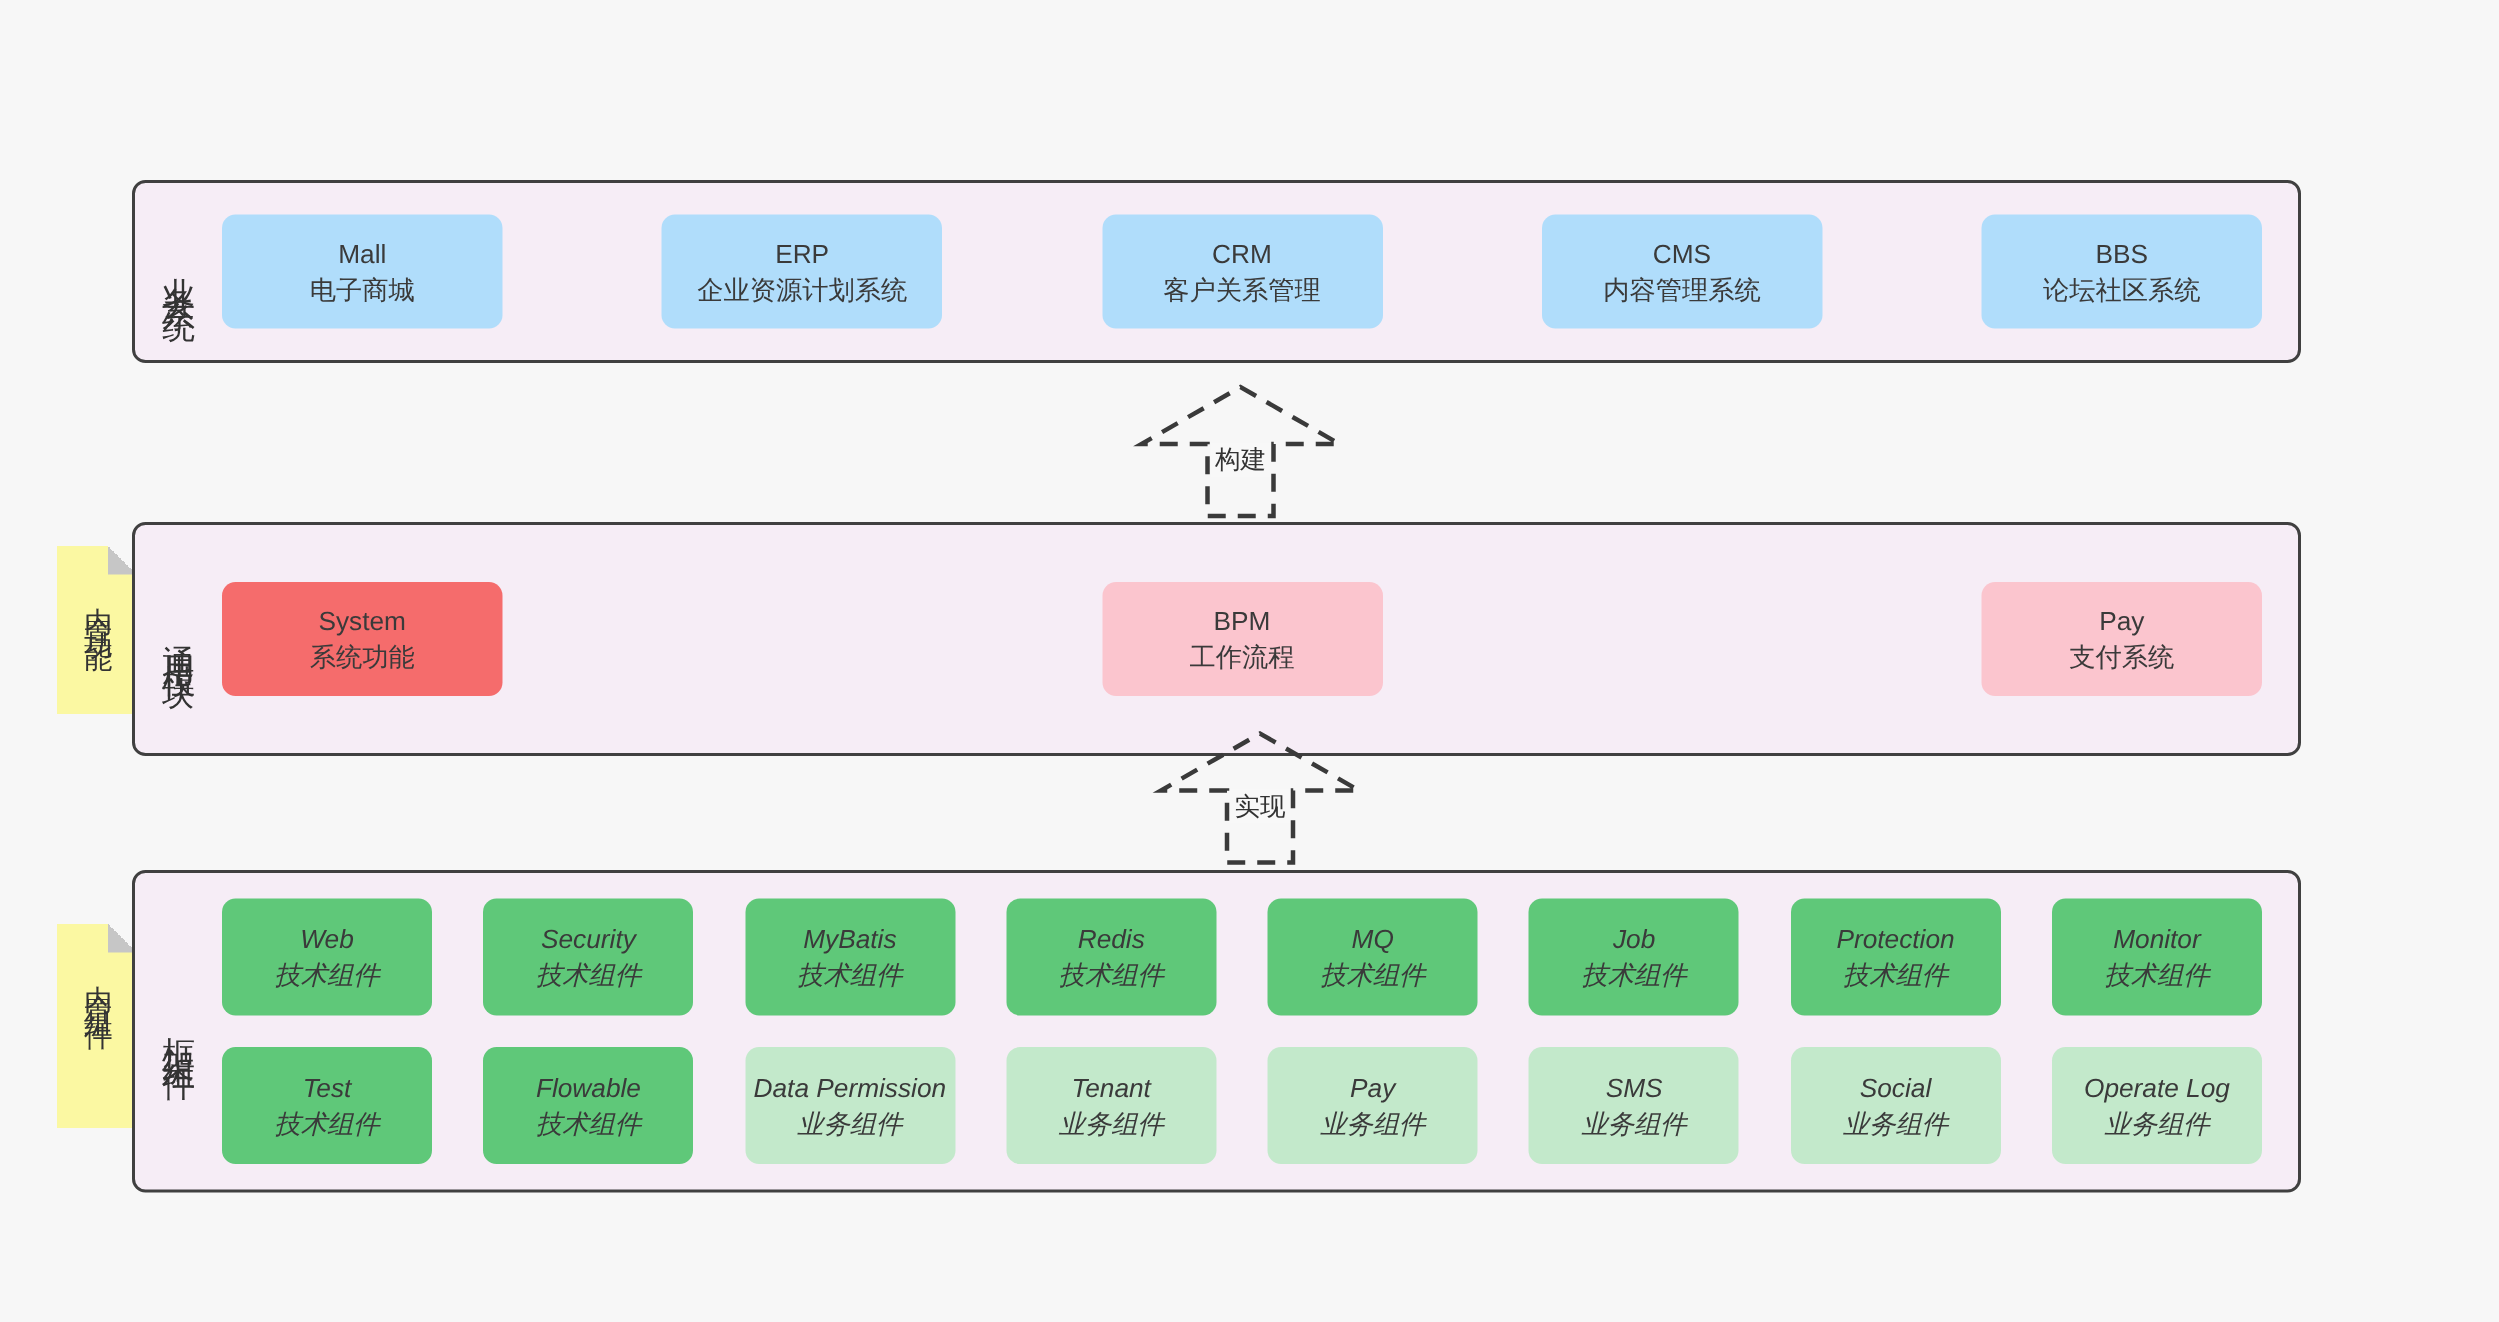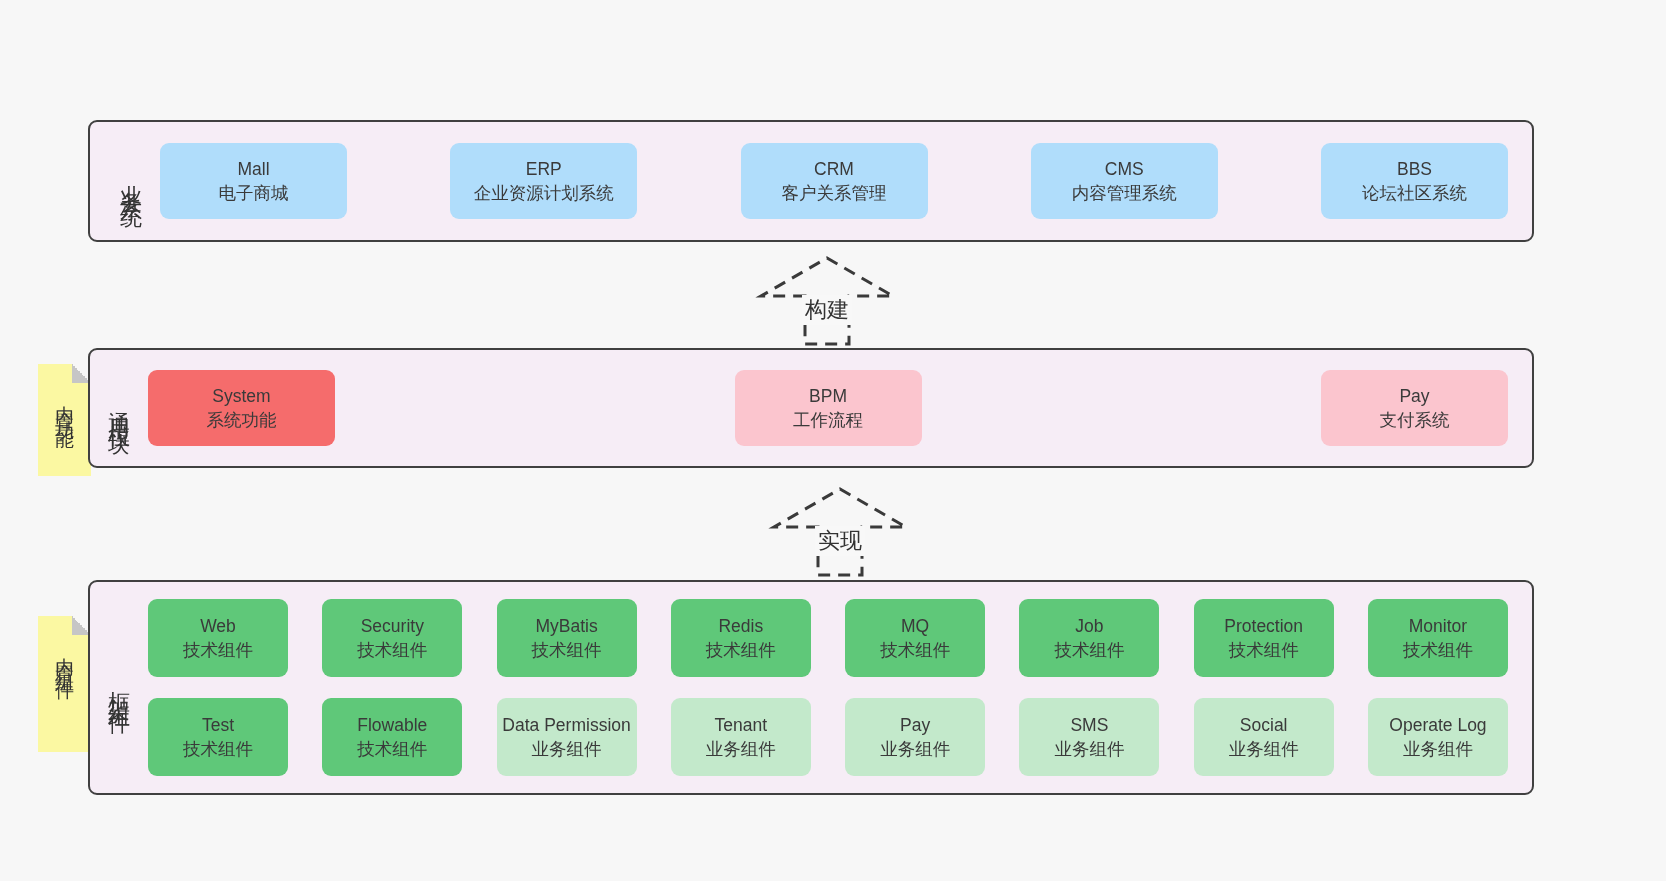--- a/index.html
+++ b/index.html
@@ -7,27 +7,27 @@
   body {
     width:1666px; height:881px; position:relative; overflow:hidden;
     background:#f7f7f7; color:#3a3a3a;
     font-family:"Liberation Sans", sans-serif;
   }
   .band {
     position:absolute; left:88px; width:1446px;
     background:#f6edf6; border:2px solid #404040; border-radius:9px;
     display:flex;
   }
-  .band-business  { top:120px; height:122px;padding-left:12px; }
-  .band-modules   { top:348px; height:120px; }
+  .band-business  { top:120px; height:122px; }
+  .band-modules   { top:348px; height:156px; }
   .band-framework { top:580px; height:215px; }
   .label-col { flex:none; width:58px; display:flex; align-items:center; justify-content:center; }
   .vtext { writing-mode:vertical-rl; text-orientation:upright; font-size:22px; letter-spacing:7px; color:#333; }
   .row-area { flex:1; display:flex; align-items:center; justify-content:space-between; padding-right:24px; }
-  .col-area { flex:1; display:flex; flex-direction:column; justify-content:center; gap:21px; padding-right:24px; }
+  .col-area { flex:1; display:flex; flex-direction:column; justify-content:center; gap:21px; padding-right:24px;font-style:italic; }
   .brow { display:flex; justify-content:space-between; }
   .box {
     border-radius:9px; display:flex; flex-direction:column;
     align-items:center; justify-content:center; text-align:center;
     font-size:17.5px; line-height:1.4; color:#3a3a3a;
   }
   .box.wide  { width:187px; height:76px; }
   .box.small { width:140px; height:78px; padding:0 4px; }
   .blue        { background:#b0ddfb; }
   .red         { background:#f56c6c; }
@@ -44,21 +44,21 @@
     content:""; position:absolute; top:0; right:0; width:19px; height:19px;
     background:linear-gradient(225deg, #f7f7f7 50%, #c6c6c6 50%);
   }
   .sticky .vtext { font-size:19px; letter-spacing:8px; margin-top:26px; }
   .arrow { position:absolute; width:150px; height:92px; }
   .arrow-build     { left:752px; top:255px; }
   .arrow-implement { left:765px; top:486px;font-family:Liberation Serif, serif; }
   .arrow svg { display:block; }
   .arrow-label {
     position:absolute; left:50%; top:40px; transform:translateX(-50%);
-    background:#f8f8f8; padding:0 3px; font-size:22px; color:#333; white-space:nowrap;
+    background:#f8f8f8; padding:0 3px; font-size:17px; color:#333; white-space:nowrap;
   }
 </style>
 </head>
 <body>
 
 <div class="band band-business">
   <div class="label-col">
     <span class="vtext">业务系统</span>
   </div>
   <div class="row-area">

